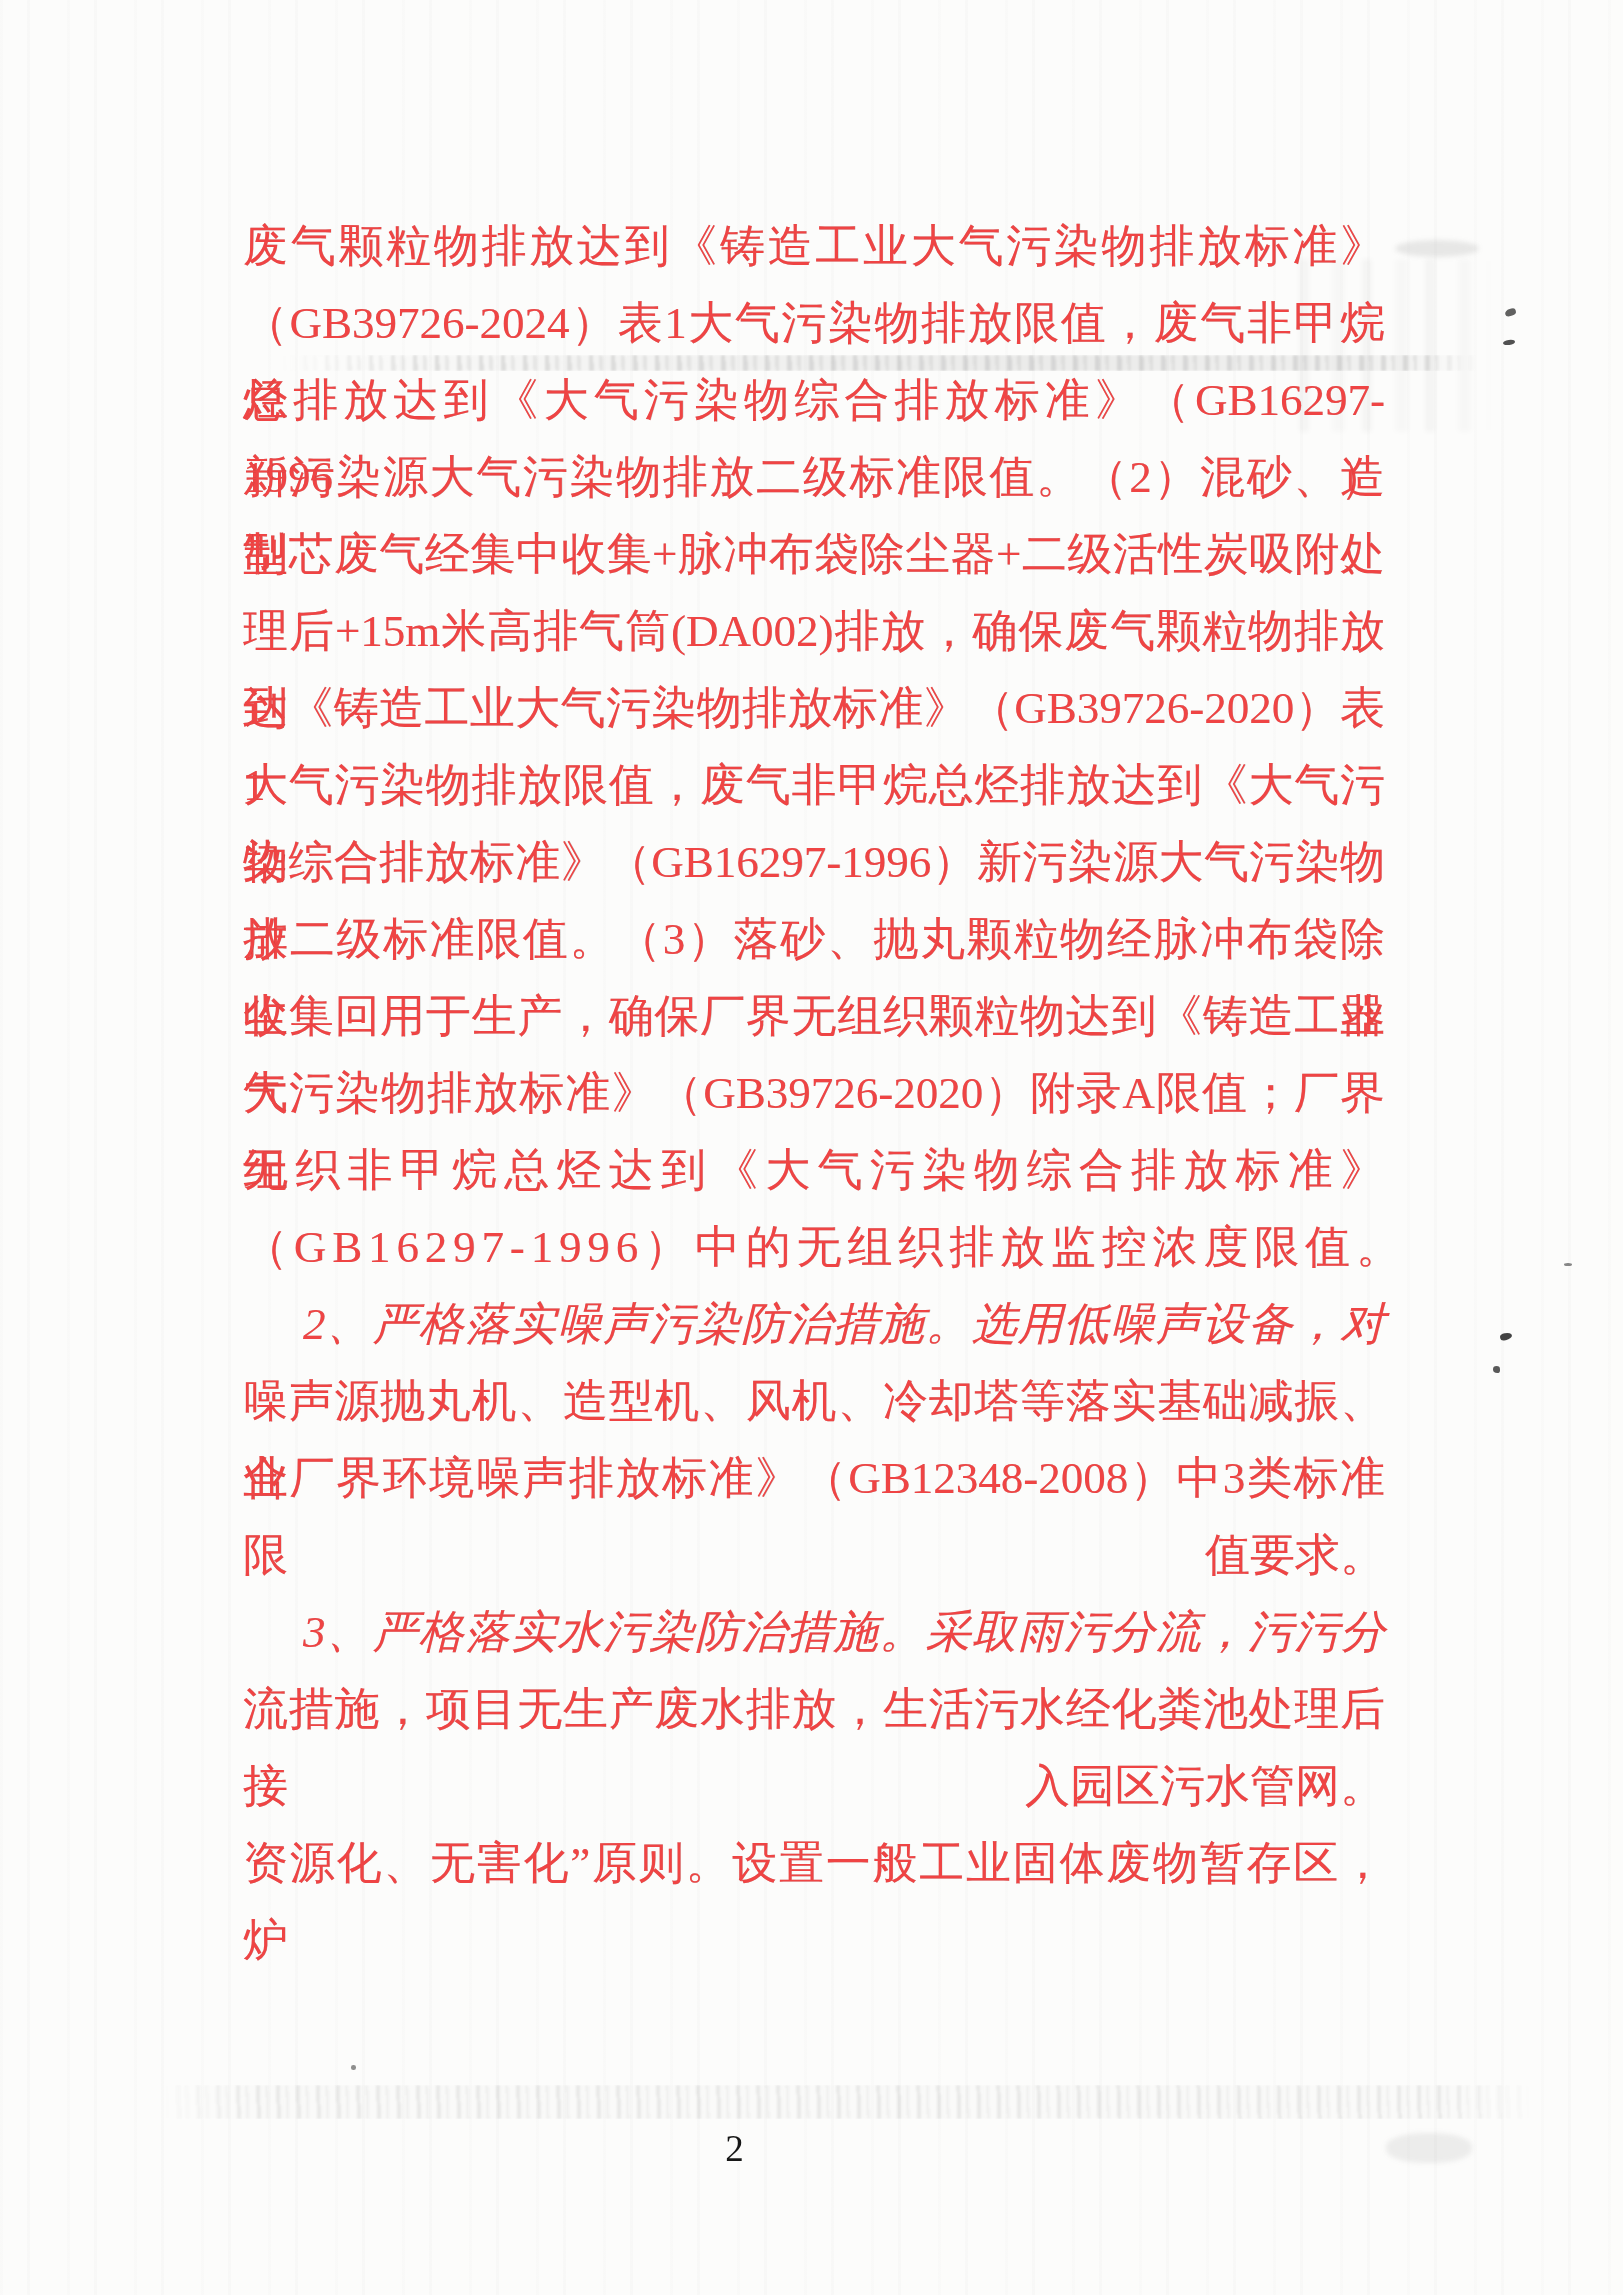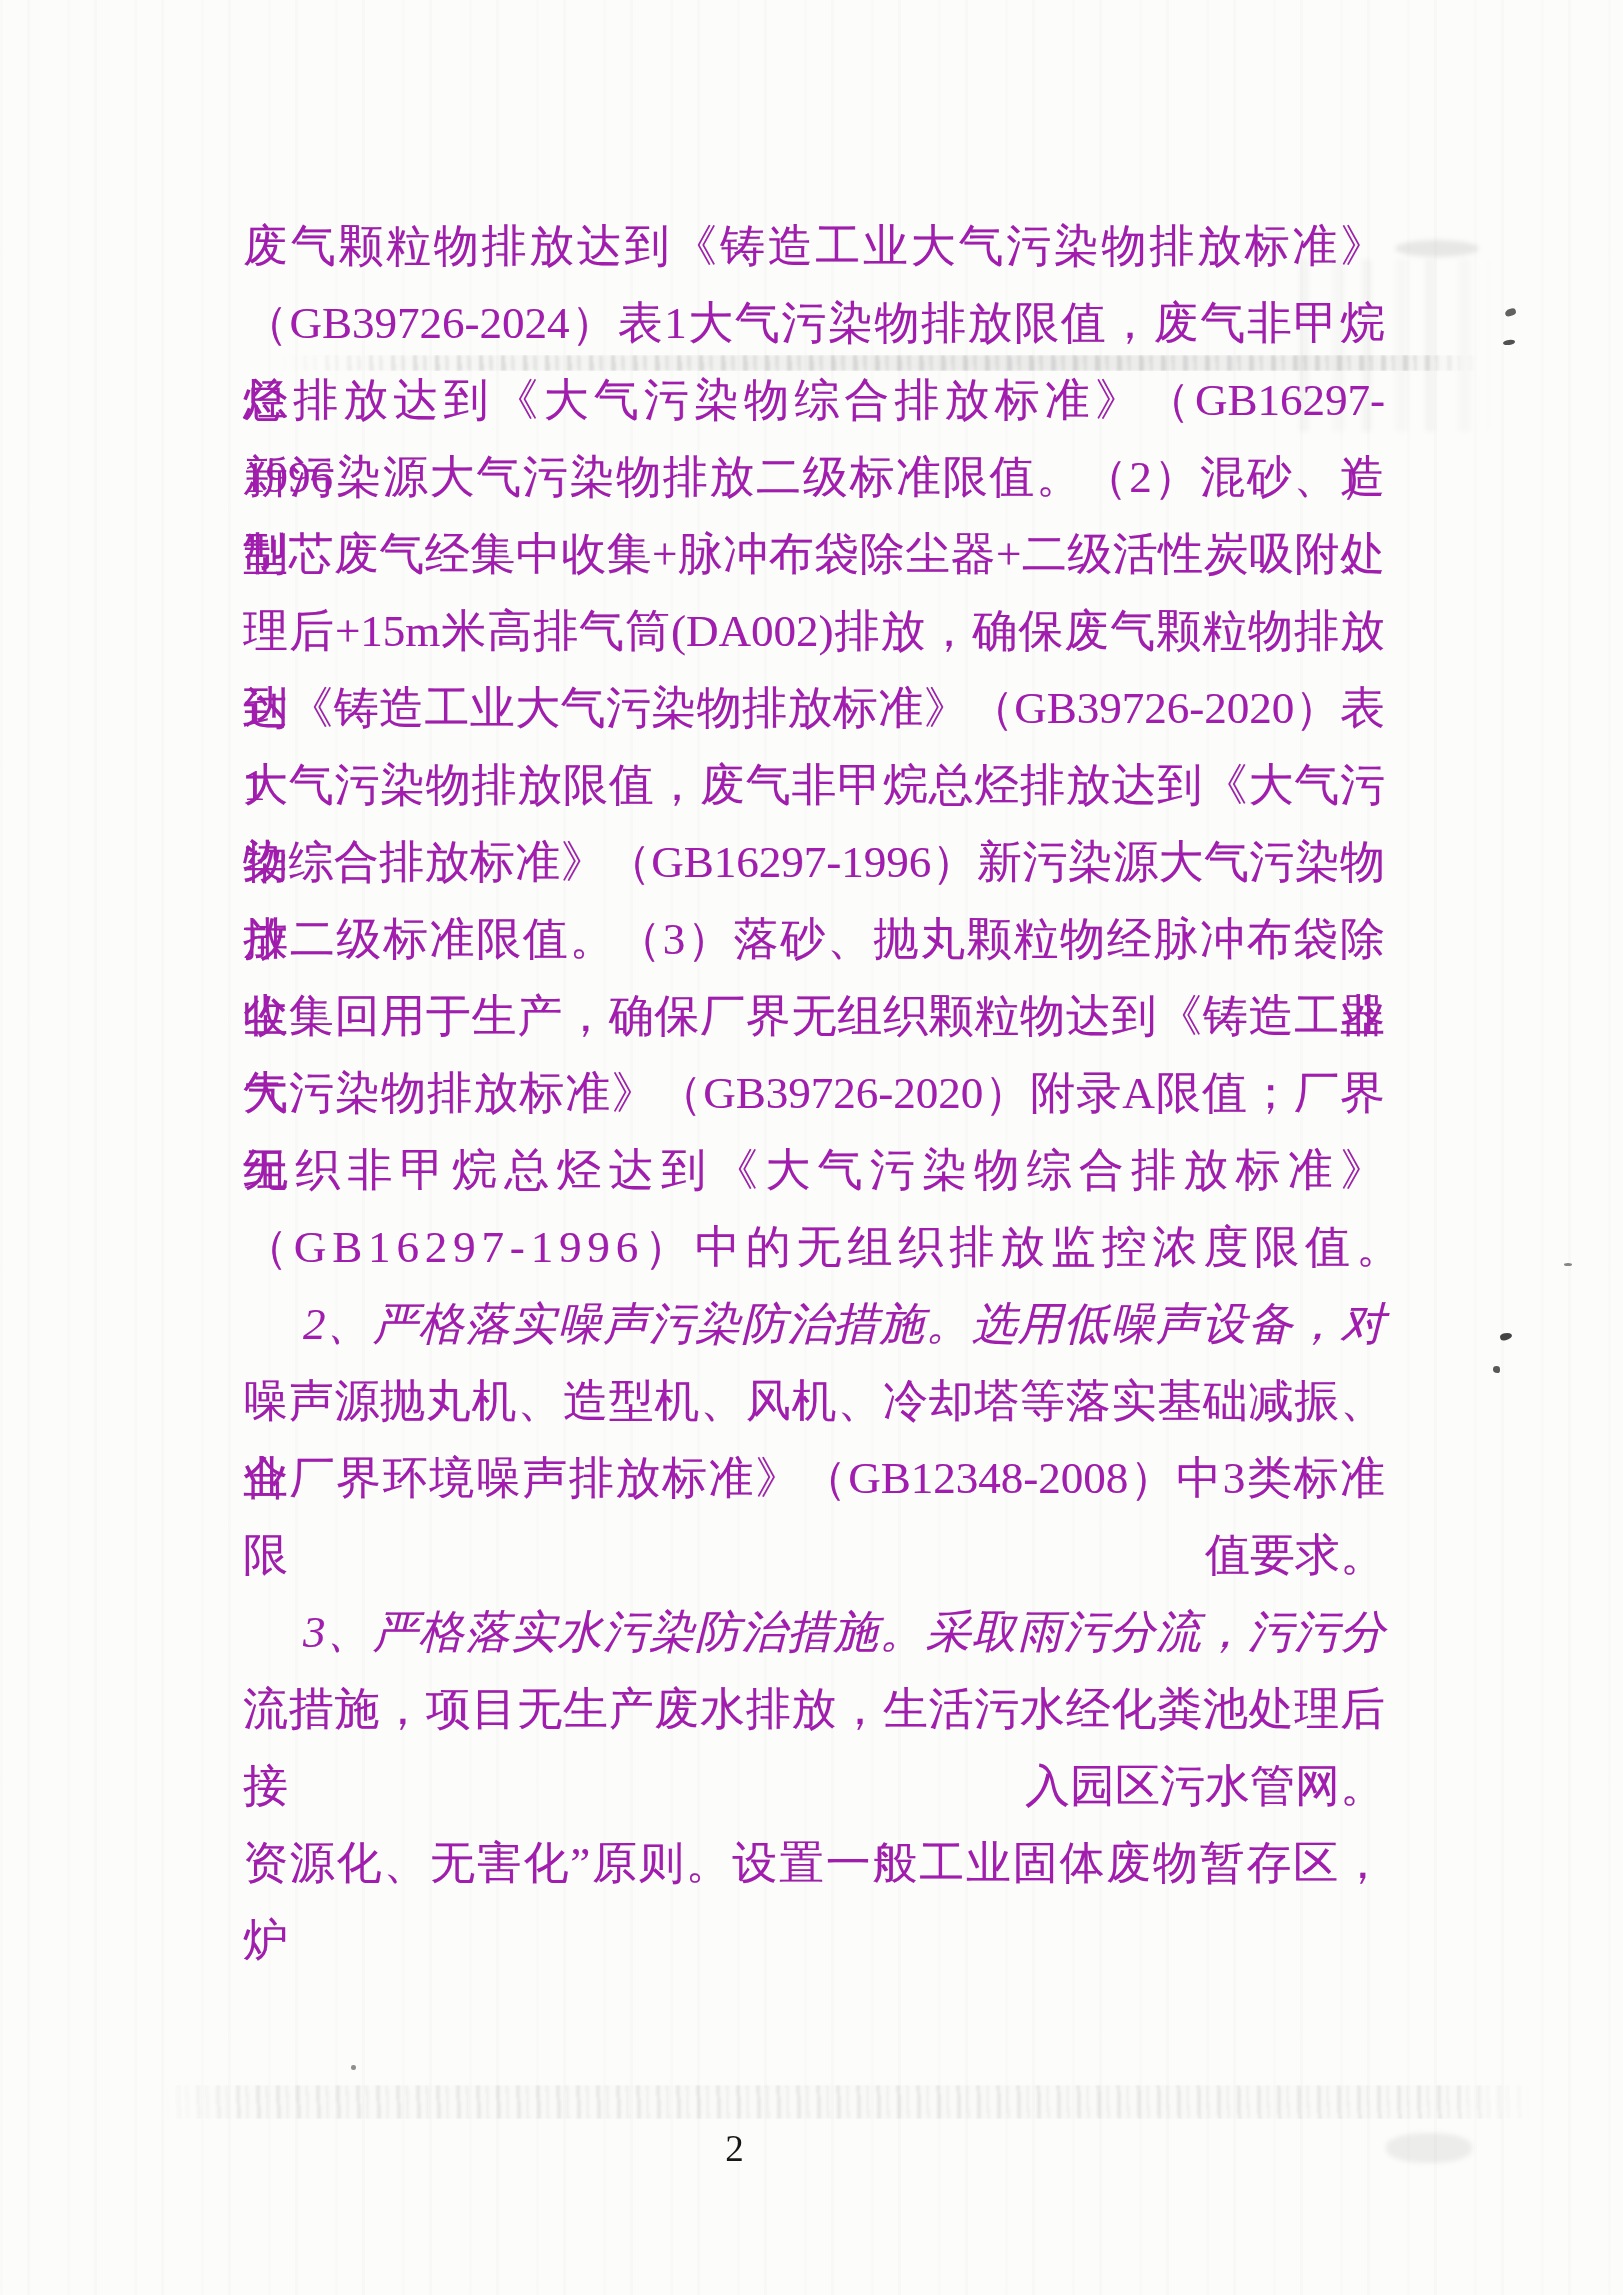--- a/index.html
+++ b/index.html
@@ -30,21 +30,21 @@
     pointer-events: none;
   }
 
   
   .text-block {
     position: absolute;
     left: 243px;
     top: 208px;
     width: 1142px;
     font-size: 45px;
-    color: #a21caf;
+    color: #ef4444;
     text-shadow: 0.3px 0.3px 0 rgba(45,45,45,0.28);
   }
   .text-line {
     height: 77px;
     line-height: 77px;
     box-sizing: border-box;
     white-space: nowrap;
   }
   .text-line.flush {
     white-space: normal;

